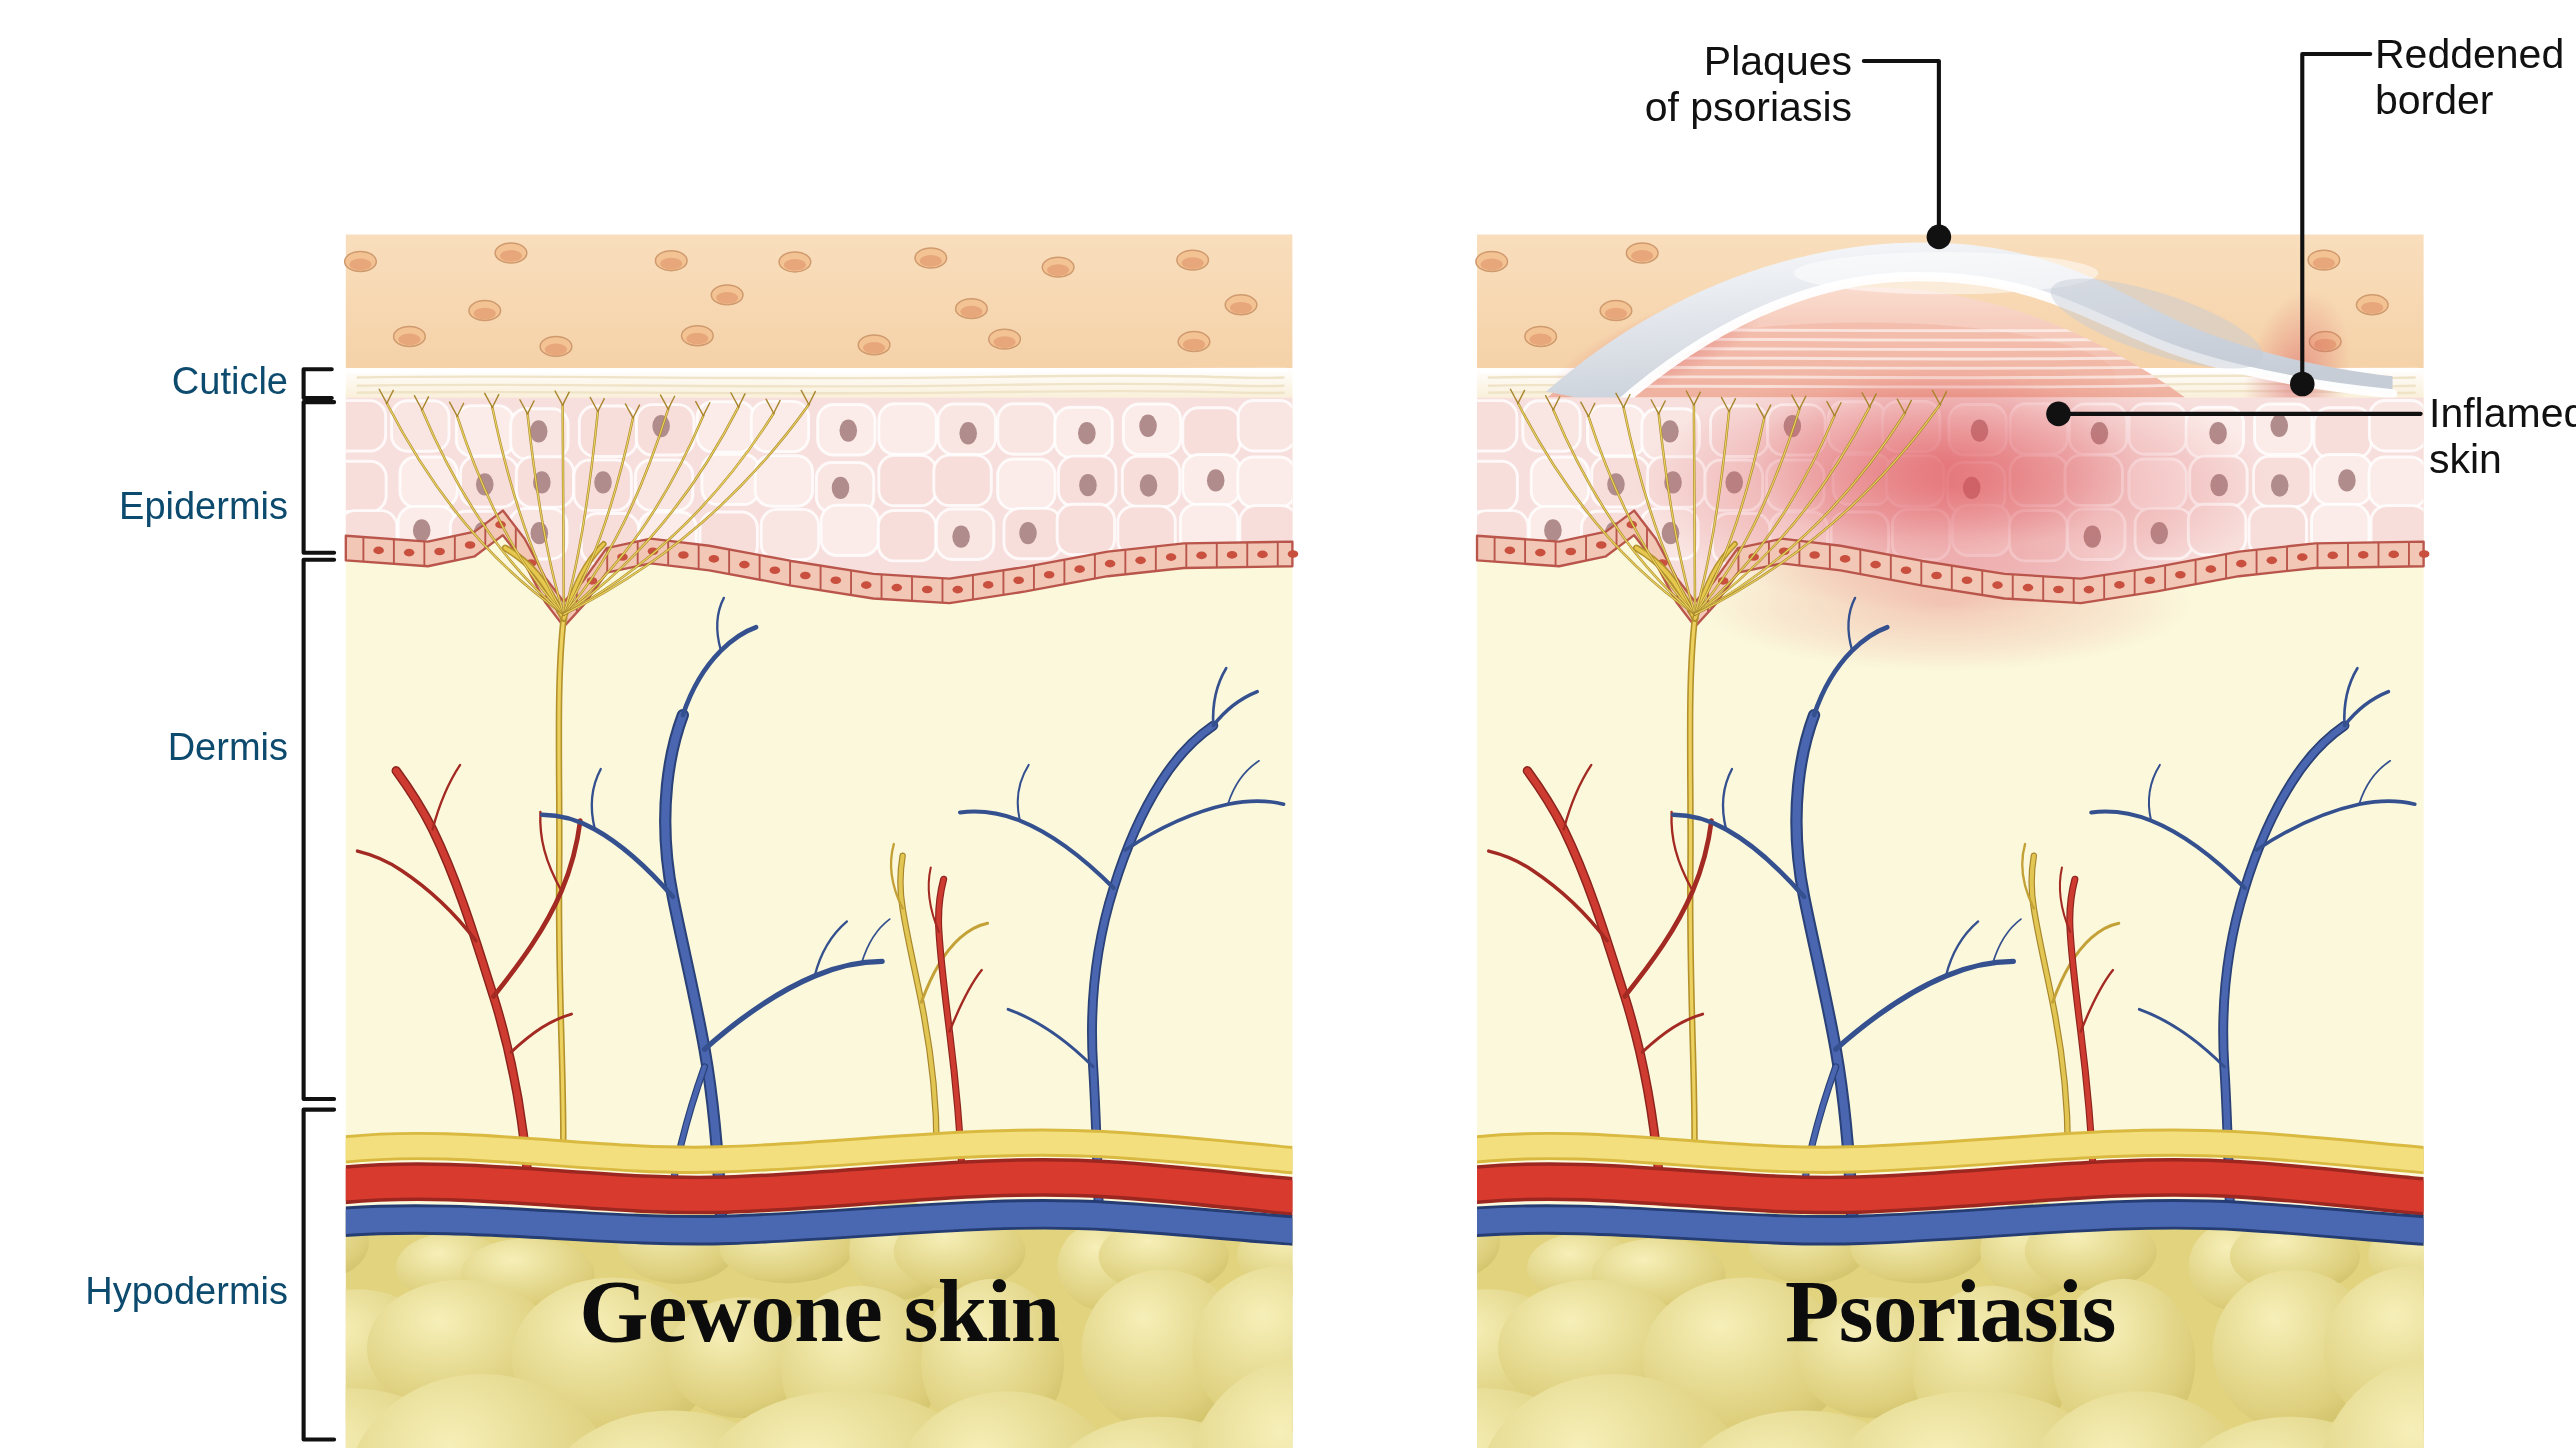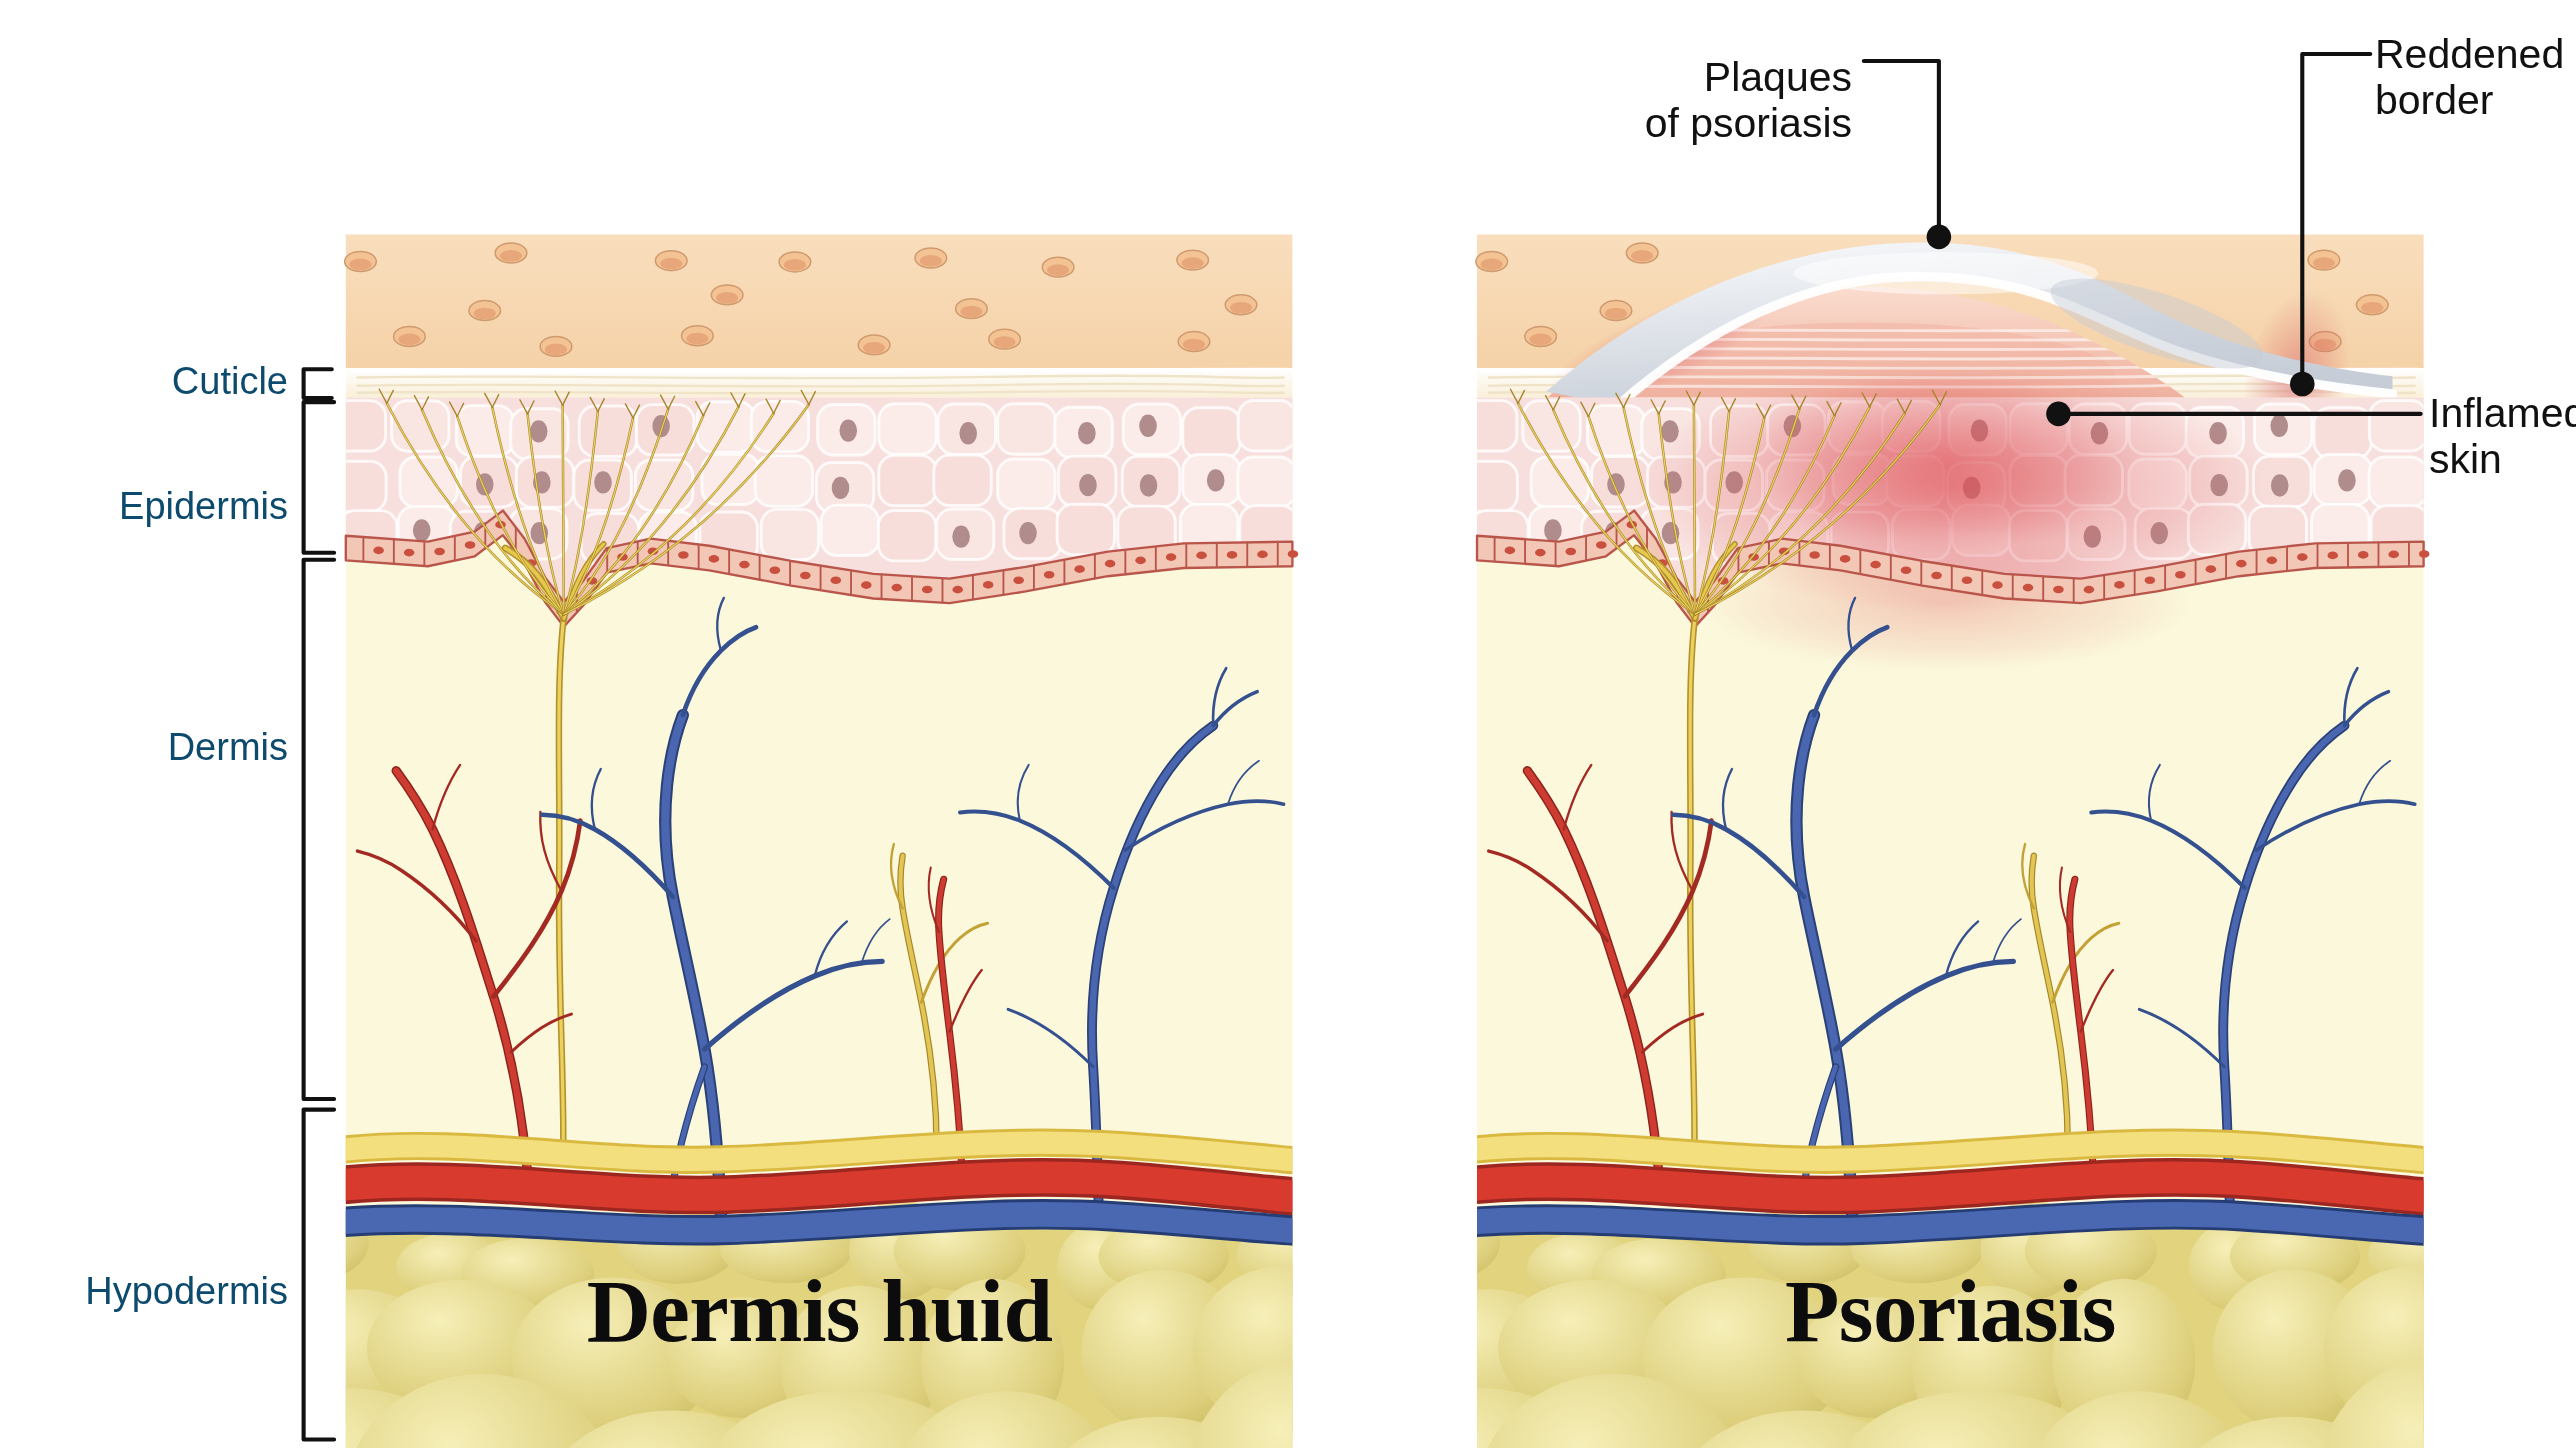--- a/index.html
+++ b/index.html
@@ -714,28 +714,28 @@
     <circle cx="3928" cy="655" r="21"></circle>
     <circle cx="3512" cy="706" r="21"></circle>
   </g>
 </svg>
 
 <div class="layer-label" style="right:2288px;top:345px;">Cuticle</div>
 <div class="layer-label" style="right:2288px;top:438px;margin-top:32px;">Epidermis</div>
 <div class="layer-label" style="right:2288px;top:711px;">Dermis</div>
 <div class="layer-label" style="right:2288px;top:1247px;margin-top:8px;">Hypodermis</div>
 
-<div class="callout right-align" style="right:724px;top:54px;">
+<div class="callout right-align" style="right:724px;top:38px;">
   <div>Plaques</div>
   <div>of psoriasis</div>
 </div>
 <div class="callout" style="left:2375px;top:30.5px;">
   <div>Reddened</div>
   <div>border</div>
 </div>
 <div class="callout" style="left:2429px;top:390px;">
   <div>Inflamed</div>
   <div>skin</div>
 </div>
 
-<div class="caption" style="left:346px;top:1260px;">Dermis huid</div>
+<div class="caption" style="left:346px;top:1260px;">Gewone skin</div>
 <div class="caption" style="left:1477px;top:1260px;">Psoriasis</div>
 
 
 </body></html>

